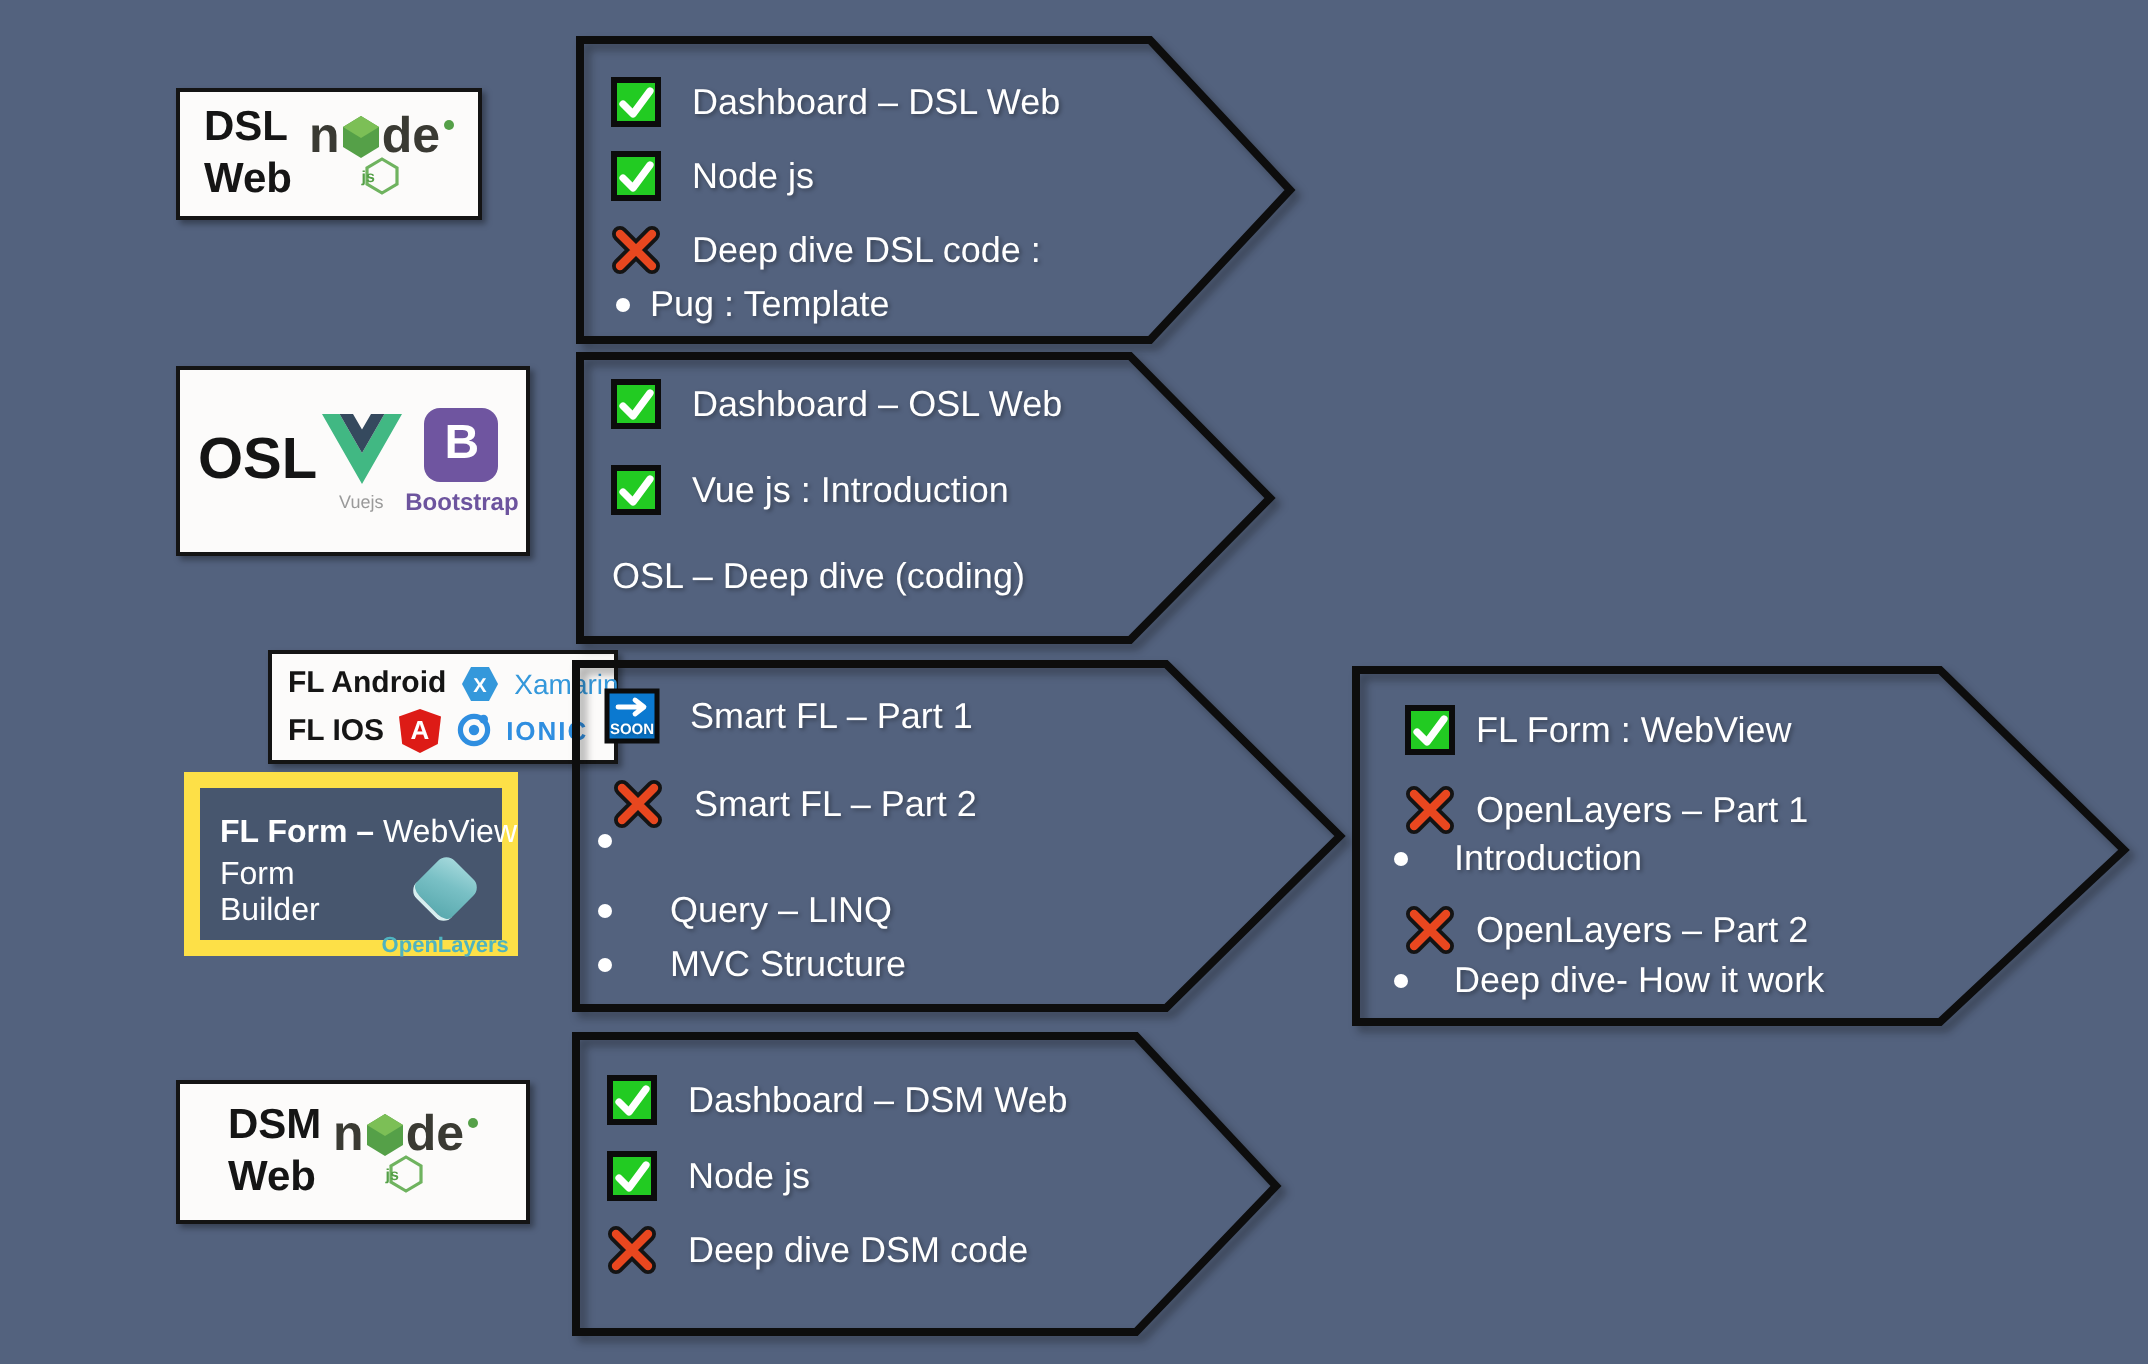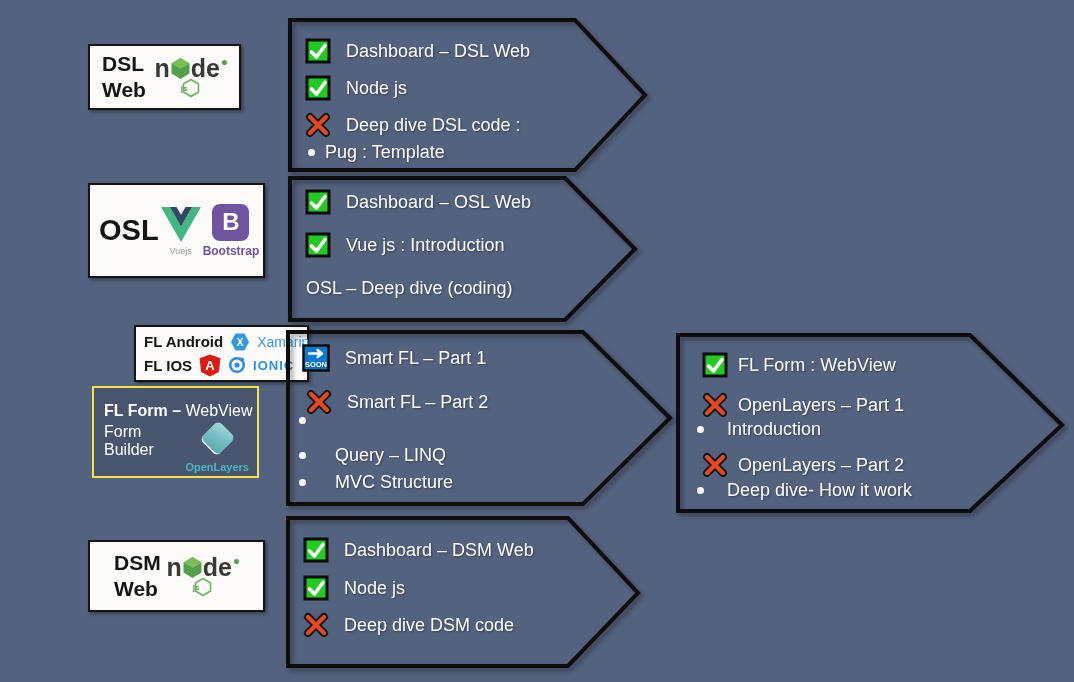--- a/index.html
+++ b/index.html
@@ -30,21 +30,21 @@
        font-size:24px;display:flex;align-items:center;justify-content:center;}
   .bcap{font-size:12px;font-weight:bold;color:#6d549e;margin-top:3px;text-align:center;}
 
   
   .flrow{display:flex;align-items:center;gap:7px;height:25px;}
   .fllabel{font-weight:bold;color:#151515;font-size:15px;white-space:nowrap;}
   .xamcap{font-size:14px;color:#3498db;white-space:nowrap;}
   .ioncap{font-size:13px;font-weight:bold;letter-spacing:1px;color:#2f8ee0;}
 
   
-  .dbox{position:absolute;background:#47566e;border:2px solid #fde047;box-sizing:border-box;
+  .dbox{position:absolute;background:#47566e;border:8px solid #fde047;box-sizing:border-box;
         padding:14px 8px 4px 10px;color:#fff;}
   .dline1{font-size:16px;white-space:nowrap;}
   .dline1 b{font-weight:bold;}
   .dline2{font-size:16px;display:flex;align-items:flex-start;gap:31px;margin-top:3px;}
   .ollogo{display:flex;flex-direction:column;align-items:center;margin-top:2px;}
   .oldiamond{width:25px;height:25px;transform:rotate(45deg);border-radius:6px;
              background:linear-gradient(160deg,#a9dbde 0%,#79c0c5 45%,#57a8ad 100%);
              border-bottom:2px solid #d8eeef;}
   .olcap{font-size:11px;font-weight:bold;color:#4fb3c0;margin-top:9px;}
 

